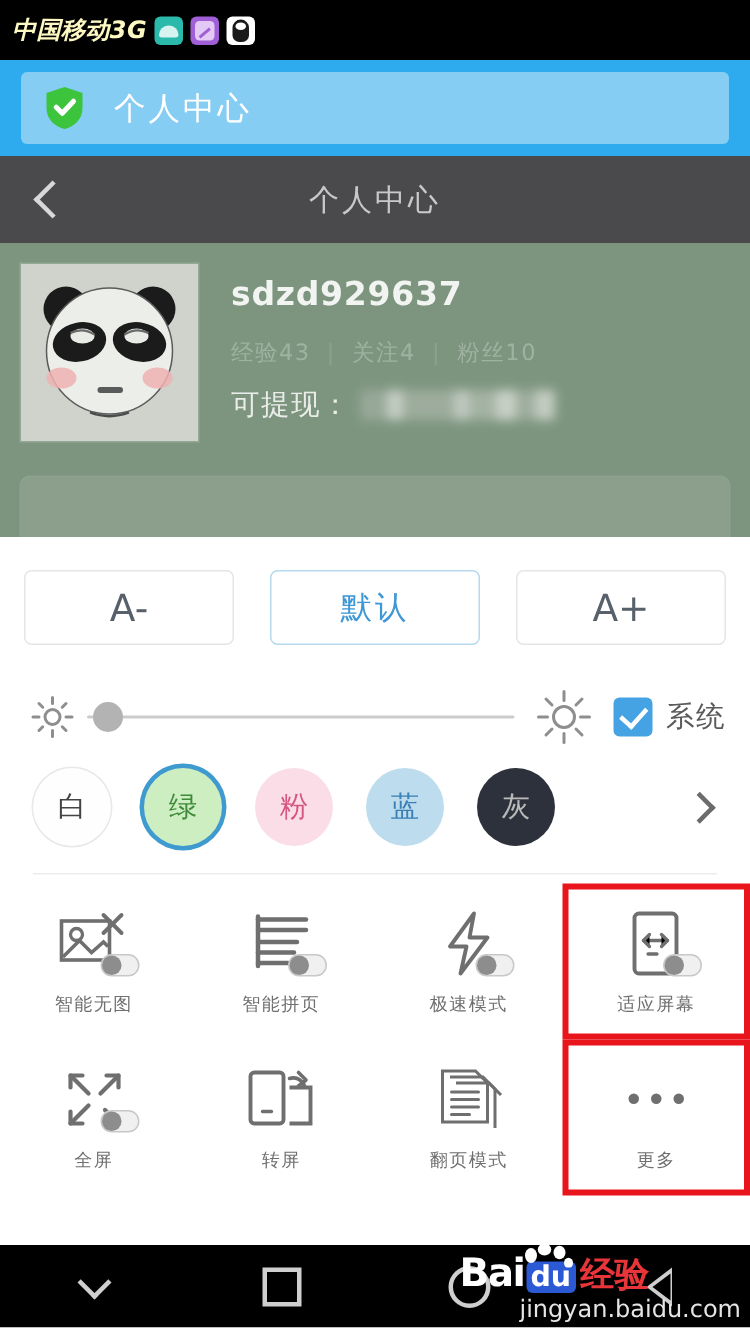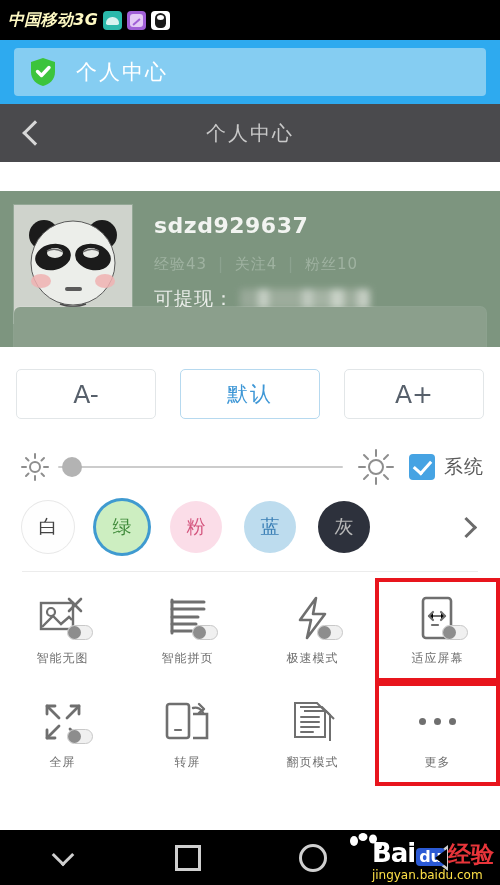--- a/index.html
+++ b/index.html
@@ -59,21 +59,21 @@
   .shield svg{ display:block; }
   .blue-title { color:#fff; font-size:21px; font-family:"DejaVu Sans",sans-serif; letter-spacing:2px; }
 
   
   .darknav { height:58px; background:#4a4a4d; display:flex; align-items:center; position:relative; }
   .back-chev { position:absolute; left:26px; width:18px; height:18px;
     border-left:3px solid #d8d8d8; border-bottom:3px solid #d8d8d8; transform:rotate(45deg); }
   .darknav-title { width:100%; text-align:center; color:#c9c9c9; font-size:20px; letter-spacing:2px; }
 
   
-  .green-panel { height:156px; background:#7d957f; position:relative; overflow:hidden;margin-top:29px; }
+  .green-panel { height:196px; background:#7d957f; position:relative; overflow:hidden; }
   .prof-row { display:flex; padding:14px 0 0 14px; gap:22px; }
   .avatar { width:118px; height:118px; background:#cfd3cc; flex:none;
     box-shadow:0 0 0 1px rgba(255,255,255,.18); }
   .prof-info { padding-top:8px; }
   .uname { color:#f2f4f1; font-size:22px; font-weight:700; letter-spacing:.5px; }
   .ustats { color:#9fb2a1; font-size:15px; margin-top:17px; letter-spacing:1px; }
   .ustats span.sep{ color:#8ca28f; margin:0 5px; }
   .ucash { color:#e9ece8; font-size:19px; margin-top:12px; display:flex; align-items:center; letter-spacing:1px; }
   .blurmask { display:inline-block; width:130px; height:20px; margin-left:6px;
     background:linear-gradient(90deg,#9aaa9a 0 14%, #c9d2c8 14% 22%, #9fae9e 22% 48%, #c4cdc3 48% 56%, #a7b5a6 56% 70%, #cdd5cb 70% 80%, #9fae9e 80% 90%, #c8d0c6 90% 100%);
@@ -133,23 +133,23 @@
   .nv-ci { width:28px; height:28px; border:3px solid #cfcfcf; border-radius:50%; }
   .nv-tri { width:0; height:0; border-top:15px solid transparent; border-bottom:15px solid transparent;
     border-right:19px solid transparent; position:relative; }
   .nv-tri::after{ content:""; position:absolute; left:3px; top:-13px;
     width:0;height:0;border-top:13px solid transparent;border-bottom:13px solid transparent;border-right:17px solid #cfcfcf; }
   .nv-tri::before{ content:""; position:absolute; left:7px; top:-9px;
     width:0;height:0;border-top:9px solid transparent;border-bottom:9px solid transparent;border-right:12px solid #000; z-index:2;}
   .watermark { position:absolute; right:6px; bottom:4px; text-align:left; line-height:1; }
   .wm-top { display:flex; align-items:baseline; gap:1px; }
   .wm-bai { color:#fff; font-size:26px; font-weight:700; letter-spacing:-1px; }
-  .wm-du { background:#2b5ad4; color:#fff; font-size:16px; font-weight:700; border-radius:4px; padding:1px 3px; }
+  .wm-du { background:#2b5ad4; color:#fff; font-size:19px; font-weight:700; border-radius:4px; padding:1px 3px; }
   .wm-jy { color:#e8353a; font-size:23px; font-weight:700; margin-left:2px; }
-  .wm-sub { color:#fde047; font-size:12px; margin-top:3px; }
+  .wm-sub { color:#e5e5e5; font-size:16px; margin-top:3px;margin-left:40px; }
   .paw { position:absolute; right:112px; top:-7px; }
 </style>
 </head>
 <body>
 
 <div id="app">
 
   <div class="statusbar">
     <div class="sb-left">
       <span class="carrier">中国移动3G</span>

